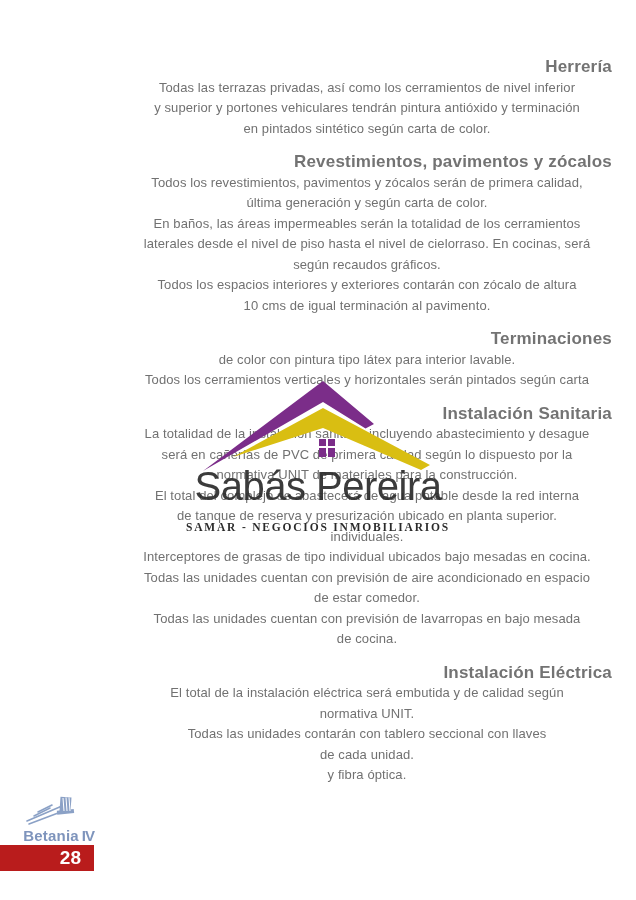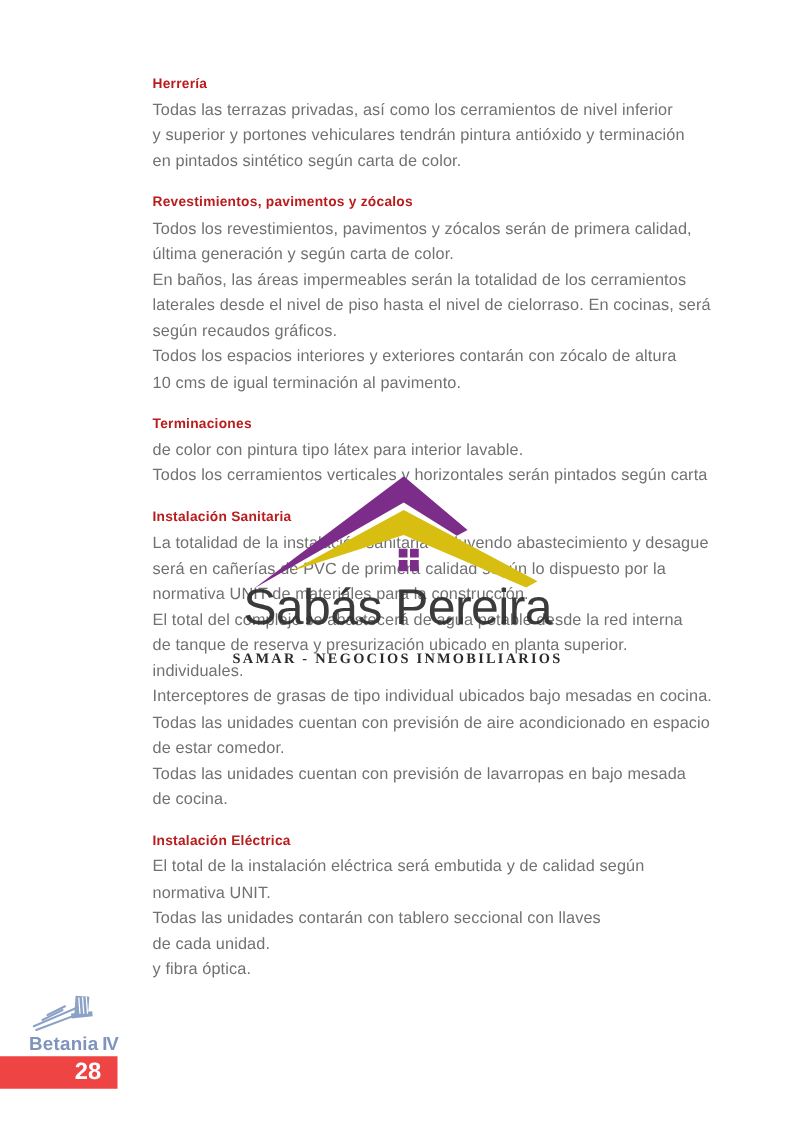--- a/index.html
+++ b/index.html
@@ -4,26 +4,26 @@
 <style>
   html,body{margin:0;padding:0;background:#ffffff;}
   .page{
     position:relative;width:636px;height:900px;background:#ffffff;
     overflow:hidden;font-family:"Liberation Sans",sans-serif;
   }
   
   .content{position:absolute;left:122px;top:57px;width:490px;}
   .sec{margin:0 0 13px 0;}
   .hd{
-    margin:0;font-size:11px;font-weight:bold;color:#b91c1c;
-    line-height:20.5px;letter-spacing:.2px;
+    margin:0;font-size:17px;font-weight:bold;color:#737373;
+    line-height:20.5px;letter-spacing:.2px;text-align:right;
   }
   .ln{
     margin:0;font-size:13px;color:#717171;line-height:20.5px;
-    letter-spacing:.1px;white-space:nowrap;
+    letter-spacing:.1px;white-space:nowrap;text-align:center;
   }
   
   .watermark{position:absolute;left:0;top:0;width:588px;height:900px;pointer-events:none;}
   .wm-logo{position:absolute;left:200px;top:381px;}
   .wm-name{
     position:absolute;left:158px;top:464px;width:320px;text-align:center;
     font-size:40px;font-weight:400;color:#2d2d2d;line-height:1.1;opacity:.93;
     letter-spacing:-.5px;
   }
   .wm-tagline{
@@ -33,21 +33,21 @@
   }
   
   .foot-logo{position:absolute;left:26px;top:794px;}
   .brand{
     position:absolute;left:20px;top:827px;width:74px;text-align:right;
     font-size:15px;font-weight:bold;color:#7e94bc;letter-spacing:.2px;
     white-space:nowrap;
   }
   .brand .suffix{margin-left:3px;letter-spacing:-1px;}
   .page-badge{
-    position:absolute;left:0;top:845px;width:94px;height:26px;background:#ef4444;
+    position:absolute;left:0;top:845px;width:94px;height:26px;background:#b91c1c;
   }
   .page-badge span{
     display:block;text-align:right;padding-right:13px;font-size:19px;
     font-weight:600;color:#ffffff;line-height:26px;
   }
 </style>
 </head>
 <body>
 
 <div class="page">

